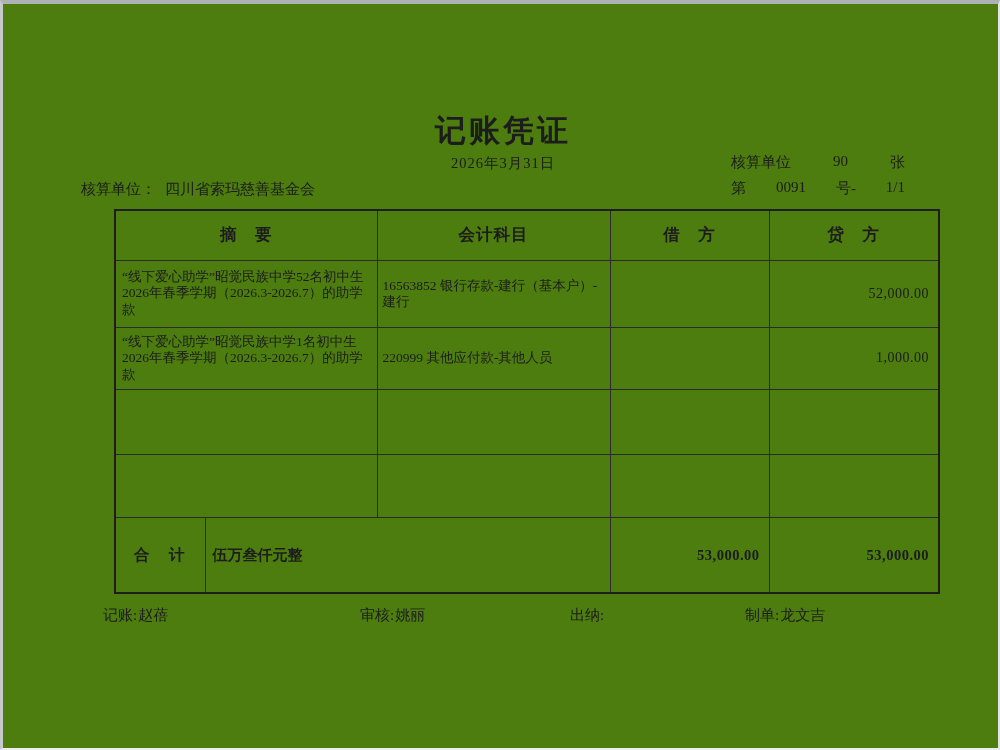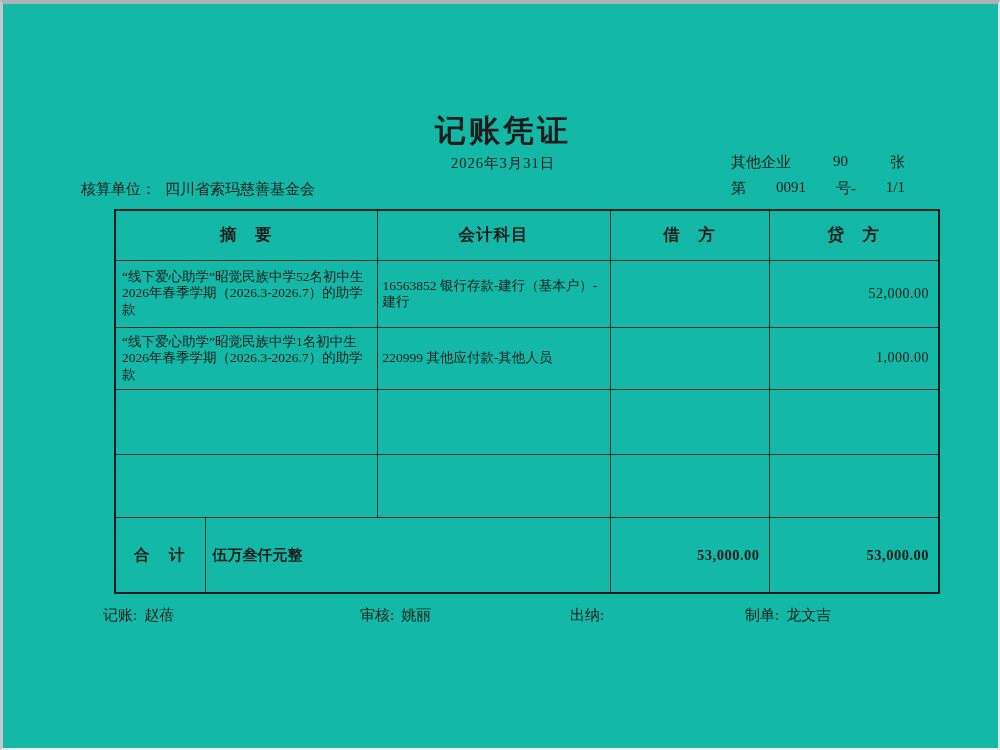--- a/index.html
+++ b/index.html
@@ -3,21 +3,21 @@
 <meta charset="utf-8">
 <style>
   * { margin: 0; padding: 0; box-sizing: border-box; }
   html, body { width: 1000px; height: 750px; background: #ffffff; }
   body { font-family: "Liberation Serif", "DejaVu Serif", serif; color: #1c1c1c; }
 
   .scan-page {
     position: relative;
     width: 1000px;
     height: 750px;
-    background: #14b8a6;
+    background: #4d7c0f;
     border-top: 4px solid #aeb1b5;
     border-left: 3px solid #c6c8cb;
     border-right: 2px solid #e3e4e6;
     border-bottom: 2px solid #ededee;
     overflow: hidden;
   }
 
   .voucher-title {
     position: absolute;
     top: 106px; left: 0; width: 1000px;
@@ -116,36 +116,36 @@
     padding-left: 7px;
   }
   tr.total-row td.cell-amount { font-size: 14.5px; }
 
   .sign-footer {
     position: absolute;
     top: 602px; left: 0; width: 1000px;
     font-size: 15px;
   }
   .sign-item { position: absolute; white-space: nowrap; }
-  .sign-item .sign-value { margin-left: 7px; }
+  .sign-item .sign-value { margin-left: 1px; }
   .sign-bookkeeper { left: 100px; }
   .sign-reviewer   { left: 357px; }
   .sign-cashier    { left: 567px; }
   .sign-preparer   { left: 742px; }
 </style>
 </head>
 <body>
 
 <div class="scan-page">
 
   <div class="voucher-title">记账凭证</div>
   <div class="voucher-date">2026年3月31日</div>
 
   <div class="attach-row">
-    <span>其他企业</span>
+    <span>核算单位</span>
     <span>90</span>
     <span>张</span>
   </div>
 
   <div class="no-row">
     <span>第</span>
     <span>0091</span>
     <span>号-</span>
     <span>1/1</span>
   </div>

